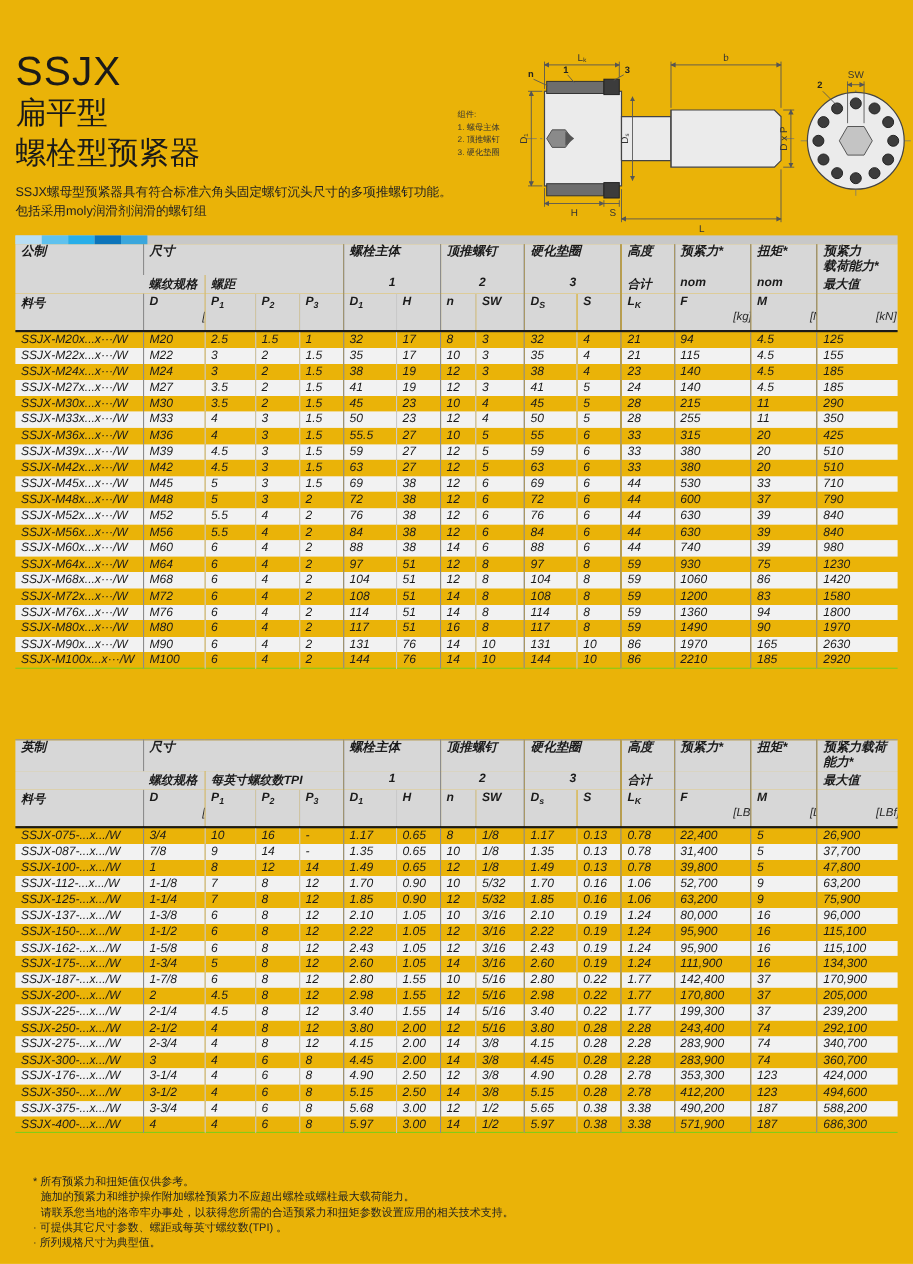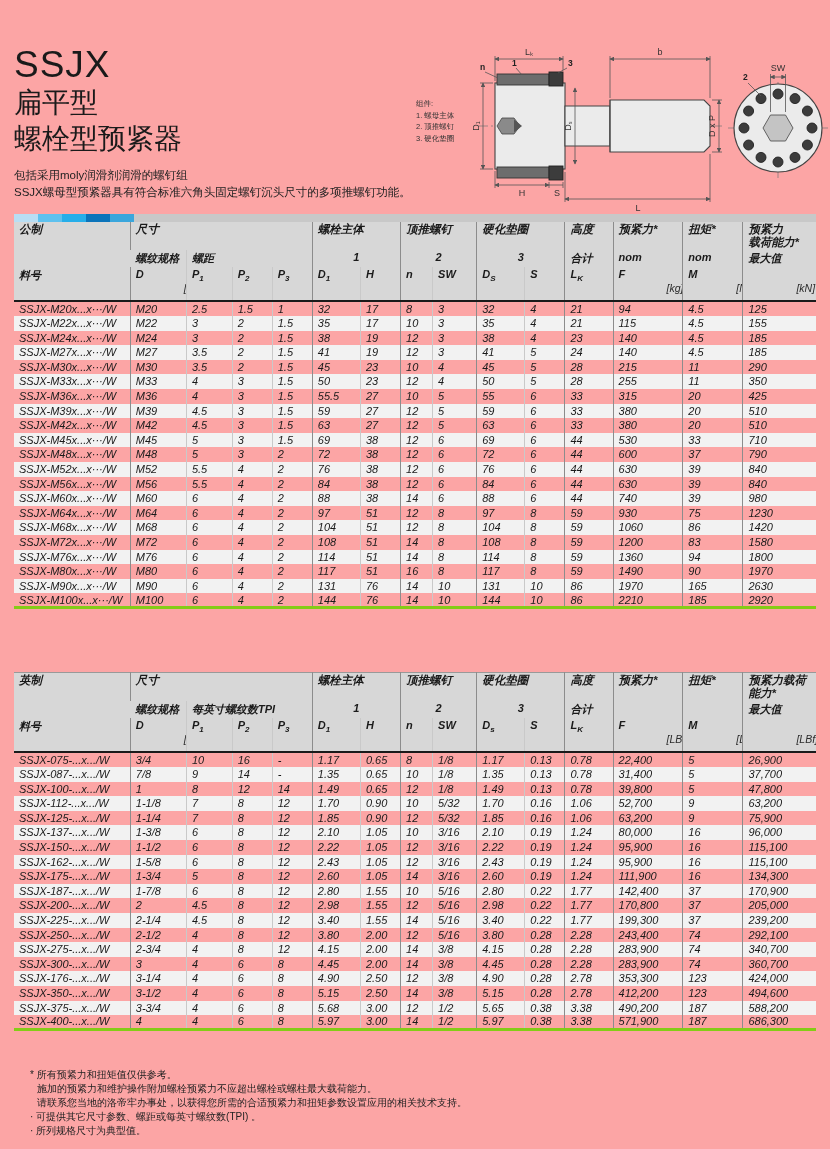--- a/index.html
+++ b/index.html
@@ -1,17 +1,17 @@
 <!DOCTYPE html>
 <html><head>
 <meta charset="utf-8">
 <style>
   * { box-sizing: border-box; margin: 0; padding: 0; }
   body { background:#ffffff; font-family:"Liberation Sans", sans-serif; color:#1a1a1a; }
-  .page { position:relative; width:830px; height:1149px; background:#fca5a5; overflow:hidden; }
+  .page { position:relative; width:830px; height:1149px; background:#eab308; overflow:hidden; }
 
   
   .title-block { position:absolute; left:14px; top:46px; width:400px; }
   .title-block h1 { font-size:37px; font-weight:normal; letter-spacing:1px; line-height:1.05; }
   .subtitle { font-size:28px; font-weight:normal; line-height:1.3; }
   .description { margin-top:9px; font-size:11.5px; line-height:1.5; color:#222; }
 
   
   .diagram-block { position:absolute; left:412px; top:26px; width:418px; height:195px; }
   .legend { position:absolute; left:4px; top:72px; font-size:7.5px; color:#333; line-height:1.55; }
@@ -26,21 +26,21 @@
 
   
   .table-section { position:absolute; left:14px; width:802px;font-style:italic; }
   .accent-bar { display:flex; height:8px; width:100%; }
   .seg { width:24px; height:8px; display:block; }
 
   table.spec { width:100%; border-collapse:collapse; table-layout:fixed; font-size:11px; }
   table.spec thead th { background:#d7d7d7; text-align:left; font-weight:bold; padding:1px 5px;
                         vertical-align:top; overflow:hidden; white-space:nowrap; }
   table.spec thead { border-bottom:2px solid #1a1a1a; }
-  table.spec tbody { border-bottom:3px solid #84cc16; }
+  table.spec tbody { border-bottom:1px solid #84cc16; }
   tr.r1 th { height:20px; font-size:11.5px; padding-top:3px; white-space:normal; line-height:1.15; }
   tr.r2 th { height:16px; }
   tr.r3 th { height:34px; }
   .center { text-align:center !important; }
   .bd { border-left:1px solid #8c8c8c; }
   .bl { border-left:1px solid #c9c9c9; }
   .sym { font-weight:bold; line-height:1.25; }
   .sym sub { font-size:8px; }
   .unit { font-weight:normal; font-size:10.5px; color:#2a2a2a; line-height:1.2;margin-left:48px; }
   table.spec tbody td { height:14.6px; padding:0 5px; line-height:1.15; white-space:nowrap; overflow:hidden; }
@@ -63,22 +63,22 @@
 </head>
 <body>
 
 <div class="page">
 
   <div class="title-block">
     <h1>SSJX</h1>
     <div class="subtitle">扁平型</div>
     <div class="subtitle">螺栓型预紧器</div>
     <div class="description">
+      <div>SSJX螺母型预紧器具有符合标准六角头固定螺钉沉头尺寸的多项推螺钉功能。</div>
       <div>包括采用moly润滑剂润滑的螺钉组</div>
-      <div>SSJX螺母型预紧器具有符合标准六角头固定螺钉沉头尺寸的多项推螺钉功能。</div>
     </div>
   </div>
 
   <div class="diagram-block">
     <div class="legend">
       <div>组件:</div>
       <div>1. 螺母主体</div>
       <div>2. 顶推螺钉</div>
       <div>3. 硬化垫圈</div>
     </div>

